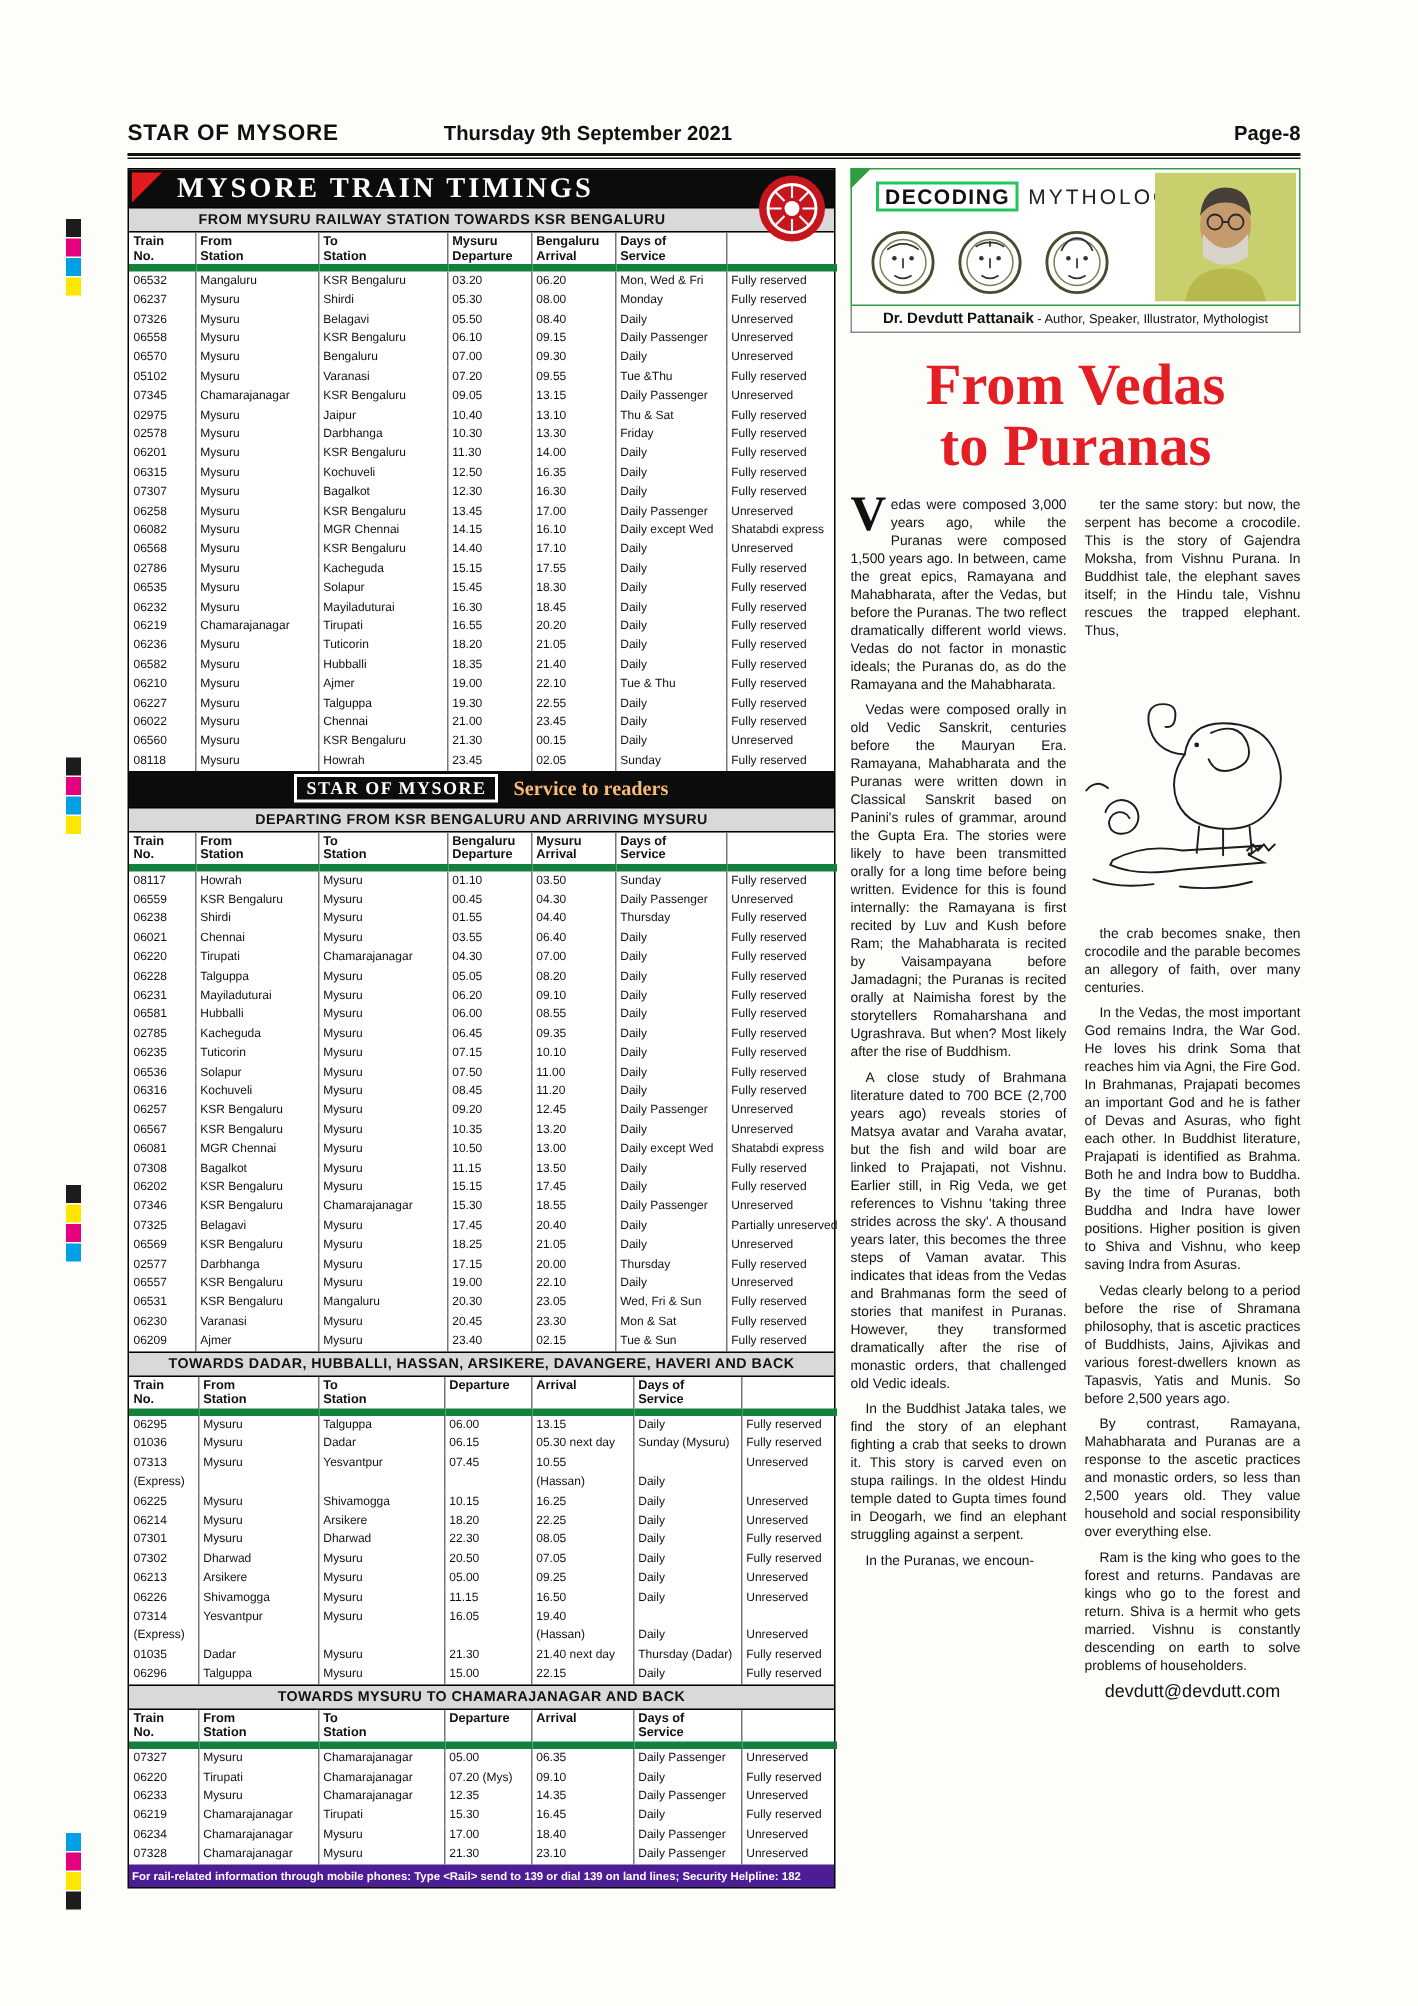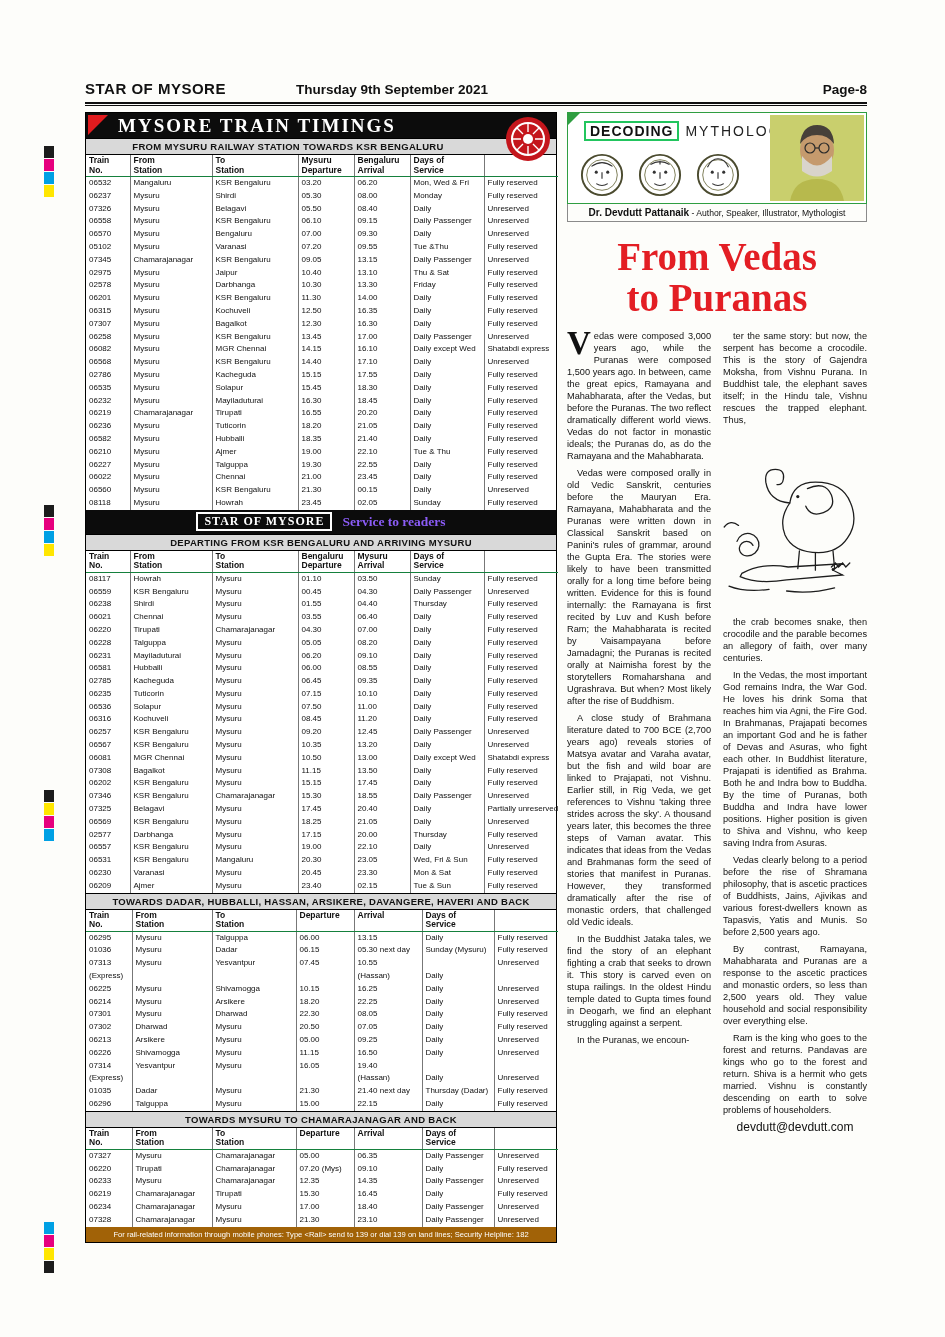--- a/index.html
+++ b/index.html
@@ -27,30 +27,30 @@
               border-top:20px solid #e11b1e; border-right:20px solid transparent; }
   .tt-title { color:#fff; font-family:"Liberation Serif", serif; font-weight:bold; font-size:19px;
               letter-spacing:2px; padding-left:32px; }
   .rail-logo { position:absolute; right:5px; top:3px; width:46px; height:46px; z-index:3; }
   .bar { background:#d9d9d9; border-top:1px solid #000; border-bottom:1px solid #000;
          font-weight:bold; font-size:9.5px; text-align:center; padding:2px 70px 2px 4px; letter-spacing:0.3px; }
   .bar.full { padding:2px 4px; }
 
   table.tt { width:100%; border-collapse:collapse; table-layout:fixed; font-size:8px; }
   table.tt th { font-size:8.5px; text-align:left; font-weight:bold; white-space:pre-line;
-                border-bottom:1px solid #15803d; padding:1px 3px; line-height:9.5px; vertical-align:top; }
+                border-bottom:5px solid #15803d; padding:1px 3px; line-height:9.5px; vertical-align:top; }
   table.tt td { padding:0 3px; height:12.8px; line-height:12.8px; white-space:nowrap; overflow:hidden; }
   table.tt th + th, table.tt td + td { border-left:1px solid #777; }
 
   .service-strip { background:#0c0c0c; height:24px; display:flex; align-items:center; justify-content:center; gap:10px; }
   .brand-box { color:#fff; border:2px solid #fff; padding:0 6px; font-family:"Liberation Serif", serif;
                font-weight:bold; font-size:12px; letter-spacing:1px; line-height:15px; }
-  .tagline { color:#8b5cf6; font-family:"Liberation Serif", serif; font-weight:bold; font-size:13.5px; }
-
-  .helpline { background:#a16207; color:#fff; font-size:7.6px; font-weight:normal; text-align:center; padding:3px 2px; }
+  .tagline { color:#fdba74; font-family:"Liberation Serif", serif; font-weight:bold; font-size:13.5px; }
+
+  .helpline { background:#4c1d95; color:#fff; font-size:7.6px; font-weight:bold; text-align:left; padding:3px 2px; }
 
   
   .myth-col { position:absolute; left:567px; top:112px; width:300px; }
   .myth-header { position:relative; border:1px solid #2f9e41; height:92px; background:#fff; }
   .green-flag { position:absolute; left:-1px; top:-1px; width:0; height:0;
                 border-top:14px solid #2f9e41; border-right:14px solid transparent; }
   .kicker { position:absolute; left:16px; top:8px; display:flex; align-items:center; }
   .kicker .k-bold { border:2px solid #22c55e; padding:0 4px; font-weight:bold; font-size:14px; letter-spacing:1px; }
   .kicker .k-light { font-size:14px; letter-spacing:2px; color:#222; margin-left:6px; }
   .face-circles { position:absolute; left:12px; top:40px; display:flex; gap:14px; }

